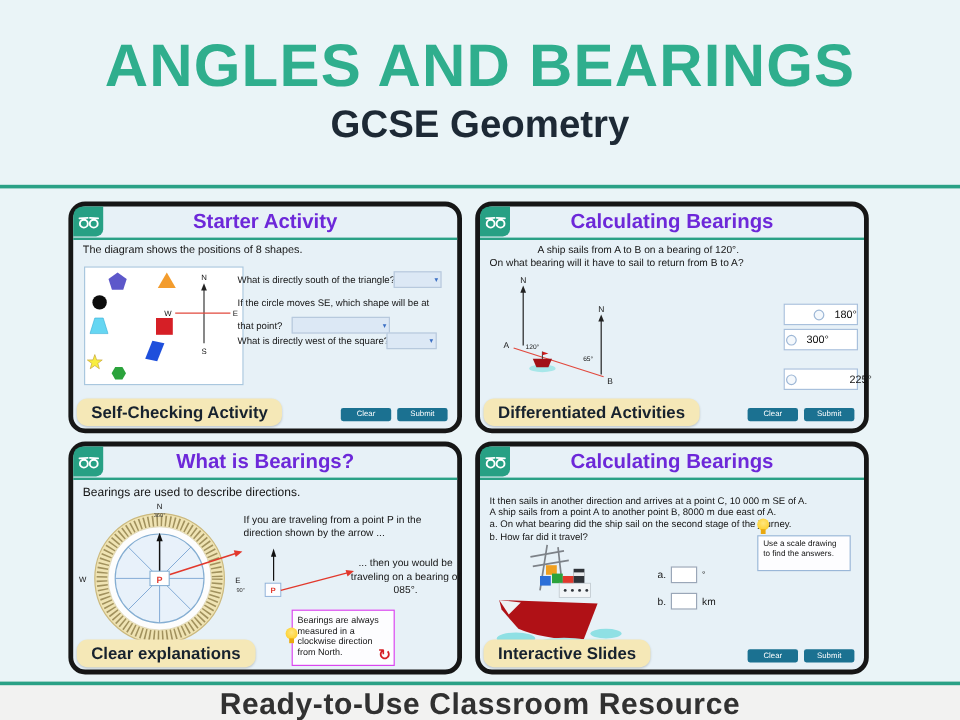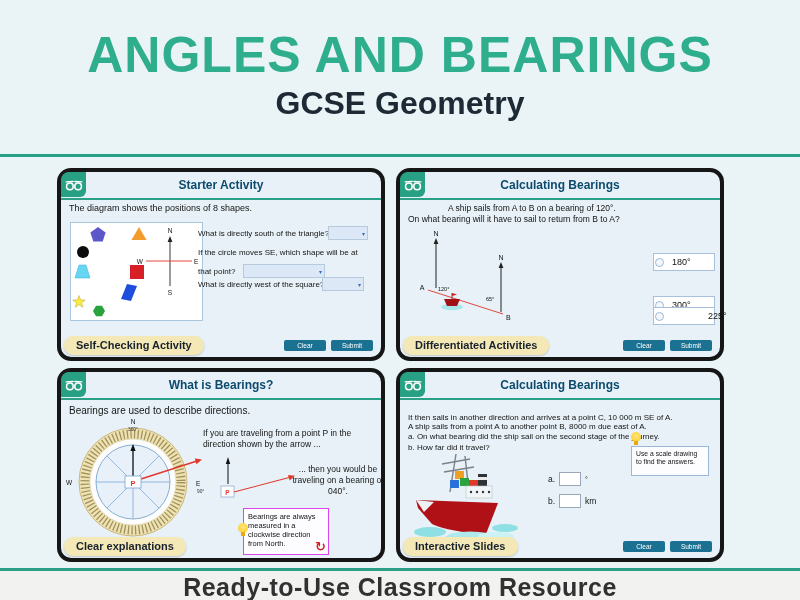--- a/index.html
+++ b/index.html
@@ -11,36 +11,36 @@
   .hdr-sub{position:absolute;top:85px;left:0;width:100%;text-align:center;
     font-size:32px;font-weight:800;color:#1d2935;}
   .divider-top{position:absolute;top:154px;left:0;width:800px;height:3px;background:#2aa186;}
   
   .card{position:absolute;width:328px;height:193px;background:#e7f1f7;
     border:4px solid #161616;border-radius:14px;box-sizing:border-box;}
   .chead{position:absolute;left:0;right:0;top:0;height:26px;border-bottom:2px solid #2aa186;}
   .logo{position:absolute;left:0;top:0;width:25px;height:25px;background:#27a084;
     border-radius:8px 0 6px 0;display:flex;align-items:center;justify-content:center;}
   .ctitle{position:absolute;left:0;right:0;top:0;height:26px;line-height:26px;text-align:center;
-    color:#0c4a6e;font-size:12px;font-weight:700;}
+    color:#6d28d9;font-size:17px;font-weight:700;}
   .t{position:absolute;font-size:8px;color:#151515;line-height:1.25;white-space:nowrap;}
   .tw{position:absolute;font-size:8.5px;color:#151515;line-height:1.3;}
   .diagram-box{position:absolute;background:#ffffff;border:1px solid #a9c7de;}
   .dd{position:absolute;background:#dce8f5;border:1px solid #b7c9dd;display:flex;
     align-items:center;justify-content:flex-end;}
   .dd .caret{font-family:"DejaVu Sans",sans-serif;font-size:6px;color:#3b6fc4;padding-right:2px;}
   .opt{position:absolute;width:60px;height:16px;background:#ffffff;border:1px solid #a8c0dc;
     display:flex;align-items:center;font-size:9px;color:#111;}
   .radio{width:7px;height:7px;border:1px solid #9db7d6;border-radius:50%;background:#f4f8fc;
     margin:0 8px 0 1px;flex:0 0 auto;}
   .btns{position:absolute;right:8px;bottom:6px;display:flex;gap:5px;}
   .btn{width:42px;height:11px;background:#1b7191;color:#fff;font-size:6.5px;border-radius:2px;
     display:flex;align-items:center;justify-content:center;}
   .badge{position:absolute;left:3px;bottom:2px;background:#f5e8b7;border-radius:9px;
-    padding:3px 12px 4px;font-weight:800;font-size:11px;color:#17222e;white-space:nowrap;
+    padding:3px 12px 4px;font-weight:800;font-size:14px;color:#17222e;white-space:nowrap;
     box-shadow:0 1px 2px rgba(0,0,0,0.18);}
   .notebox{position:absolute;background:#fdfdff;border:1px solid #d946ef;text-align:left;
     font-size:7.5px;color:#151515;line-height:1.2;padding:3px 4px;box-sizing:border-box;}
   .hintbox{position:absolute;background:#fdfdff;border:1px solid #9ab7d8;font-size:6.8px;
     color:#151515;line-height:1.25;padding:3px 4px;box-sizing:border-box;}
   .bulb{position:absolute;width:12px;height:16px;}
   .bulb::before{content:"";position:absolute;left:1px;top:0;width:10px;height:10px;
     border-radius:50%;background:radial-gradient(circle at 50% 40%, #ffe680, #fdc912);}
   .bulb::after{content:"";position:absolute;left:4px;top:9px;width:4px;height:4px;background:#e9a810;}
   .cw-arrow{position:absolute;font-family:"DejaVu Sans",sans-serif;color:#d61f26;
@@ -142,25 +142,25 @@
       <polygon points="87,35 84.6,41 89.4,41" fill="#222"></polygon>
       <line x1="87" y1="38" x2="87" y2="85" stroke="#222" stroke-width="1"></line>
       <text x="72" y="74" font-size="5.5" fill="#111">65°</text>
       <text x="92" y="93" font-size="7" fill="#111">B</text>
       <ellipse cx="38" cy="80" rx="11" ry="3.2" fill="#a7e7e9"></ellipse>
       <line x1="38" y1="66" x2="38" y2="73" stroke="#333" stroke-width="0.8"></line>
       <polygon points="38,66 43,67.5 38,69" fill="#cf1b1b"></polygon>
       <polygon points="30,72 46,72 43,79 33,79" fill="#a11217"></polygon>
     </svg>
 
-    <div class="opt" style="left:253px;top:81px;">
+    <div class="opt" style="left:253px;top:81px;justify-content:flex-end;">
       <span class="radio"></span>
       <span>180°</span>
     </div>
-    <div class="opt" style="left:253px;top:124px;">
+    <div class="opt" style="left:253px;top:102px;">
       <span class="radio"></span>
       <span>300°</span>
     </div>
     <div class="opt" style="left:253px;top:135px;gap:36px;">
       <span class="radio"></span>
       <span>225°</span>
     </div>
 
     <div class="btns">
       <div class="btn">Clear</div>
@@ -211,21 +211,21 @@
 
     <svg style="position:absolute;left:142px;top:78px;" width="110" height="56" viewBox="0 0 110 56">
       <line x1="25" y1="34" x2="25" y2="11" stroke="#111" stroke-width="1"></line>
       <polygon points="25,7 22.8,14 27.2,14" fill="#111"></polygon>
       <rect x="18" y="36" width="13" height="11" fill="#fdfdff" stroke="#8fb0d8" stroke-width="0.8"></rect>
       <text x="24.5" y="44.5" font-size="6.5" font-weight="bold" fill="#e23c30" text-anchor="middle">P</text>
       <line x1="31" y1="42" x2="88" y2="27" stroke="#e2382c" stroke-width="1.1"></line>
       <polygon points="92,25.8 85,25 86.6,30.4" fill="#e2382c"></polygon>
     </svg>
 
-    <div class="tw" style="left:230px;top:92px;width:94px;text-align:center;">... then you would be traveling on a bearing of 040°.</div>
+    <div class="tw" style="left:230px;top:92px;width:94px;text-align:center;">... then you would be traveling on a bearing of 085°.</div>
 
     <div class="notebox" style="left:182px;top:136px;width:86px;height:47px;">
       <span class="bulb" style="left:-7px;top:14px;"></span>
       <span>Bearings are always measured in a clockwise direction from North.</span>
       <span class="cw-arrow" style="right:2px;bottom:-1px;">↻</span>
     </div>
 
     <div class="badge">Clear explanations</div>
   </div>
 

